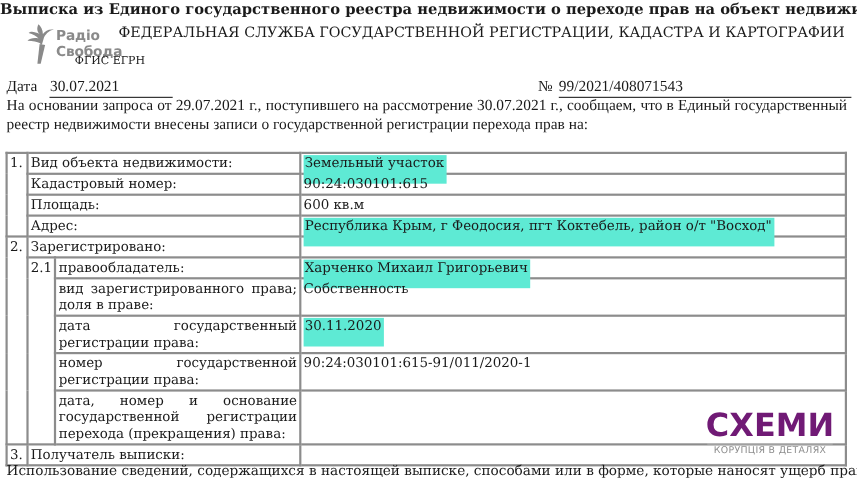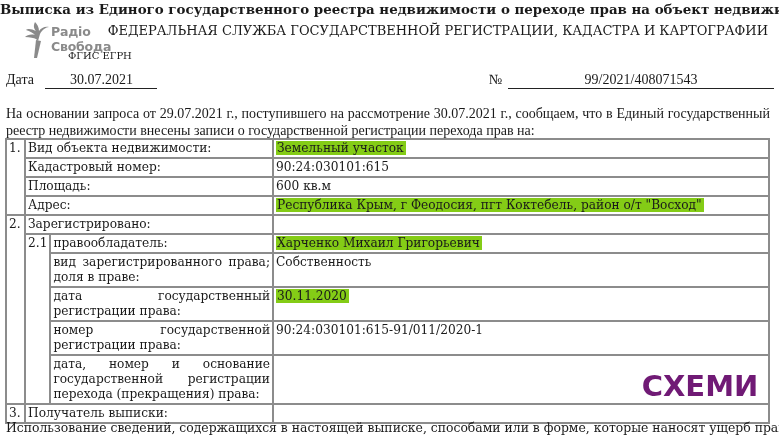--- a/index.html
+++ b/index.html
@@ -5,28 +5,28 @@
   html, body { margin:0; padding:0; }
   body { width:779px; height:437px; background:#ffffff; position:relative; overflow:hidden; color:#1a1a1a; }
   .abs { position:absolute; }
   .title { left:0; top:0; width:779px; text-align:center; font-family:"DejaVu Serif", serif; font-weight:bold; font-size:13.4px; line-height:18px; white-space:nowrap; }
   .agency { left:68px; top:22px; width:700px; text-align:right; font-family:"DejaVu Serif", serif; font-size:13px; line-height:18px; white-space:nowrap; }
   .fgis { left:68px; top:47px; width:700px; text-align:left; font-family:"DejaVu Serif", serif; font-size:10px; line-height:18px; }
   .logo-rs { left:24px; top:20px; width:90px; height:42px; }
   .logo-rs .rs-text { position:absolute; left:27px; top:4px; font-family:"DejaVu Sans", sans-serif; font-weight:bold; font-size:12.5px; line-height:15px; color:#8a8a8a; letter-spacing:-0.2px; }
   .serif-cond { font-family:"Liberation Serif", serif; font-size:14px; }
   .date-row { top:72px; left:6px; }
-  .uline { display:inline-block; border-bottom:1px solid #222; text-align:center; line-height:16px; }
-  .intro { left:6px; top:105px; width:764px; font-family:"Liberation Serif", serif; font-size:14px; line-height:17px; text-align:justify; text-align-last:left; }
+  .uline { display:inline-block; border-bottom:1px solid #222; line-height:16px; }
+  .intro { left:6px; top:88px; width:764px; font-family:"Liberation Serif", serif; font-size:14px; line-height:17px; text-align:justify; text-align-last:left; }
   table.reg { position:absolute; left:5px; top:138px; width:765px; border-collapse:collapse; font-family:"DejaVu Serif", serif; font-size:12.2px; line-height:15px; }
   table.reg td { border:2px solid #8c8c8c; padding:1px 2px 1px 2px; vertical-align:top; }
   td.num { width:13px; }
   td.sub { width:18px;margin-left:20px; }
   td.lbl-just { text-align:justify; text-align-last:left; }
-  .hl { background:#84cc16; padding:0 2px 0 1px; }
+  .hl { background:#5eead4; padding:0 2px 12px 1px; }
   td.val { width:490px; }
   .footer { left:6px; top:420px; width:770px; font-family:"DejaVu Serif", serif; font-size:12.4px; line-height:16px; white-space:nowrap; }
   .schemy { left:641px; top:370px; width:118px; height:50px; }
   .schemy .big { position:absolute; left:0; top:0; width:118px; text-align:center; font-family:"DejaVu Sans", sans-serif; font-weight:bold; font-size:29px; line-height:32px; color:#701a75; letter-spacing:0px; }
   .schemy .small { position:absolute; left:2px; top:33px; width:114px; text-align:center; font-family:"DejaVu Sans", sans-serif; font-size:8.5px; line-height:10px; color:#8d8d8d; border-top:1px solid #bdbdbd; padding-top:1px; letter-spacing:0.3px; }
 </style>
 </head>
 <body>
 
 <div class="abs title">Выписка из Единого государственного реестра недвижимости о переходе прав на объект недвижимости</div>
@@ -104,15 +104,16 @@
   <tr>
     <td class="num">3.</td>
     <td colspan="2">Получатель выписки:</td>
     <td class="val"></td>
   </tr>
 </tbody>
   </table>
 
 <div class="abs schemy">
   <div class="big">СХЕМИ</div>
+  <div class="small">КОРУПЦІЯ В ДЕТАЛЯХ</div>
 </div>
 
 <div class="abs footer">Использование сведений, содержащихся в настоящей выписке, способами или в форме, которые наносят ущерб правам и</div>
 
 </body></html>

